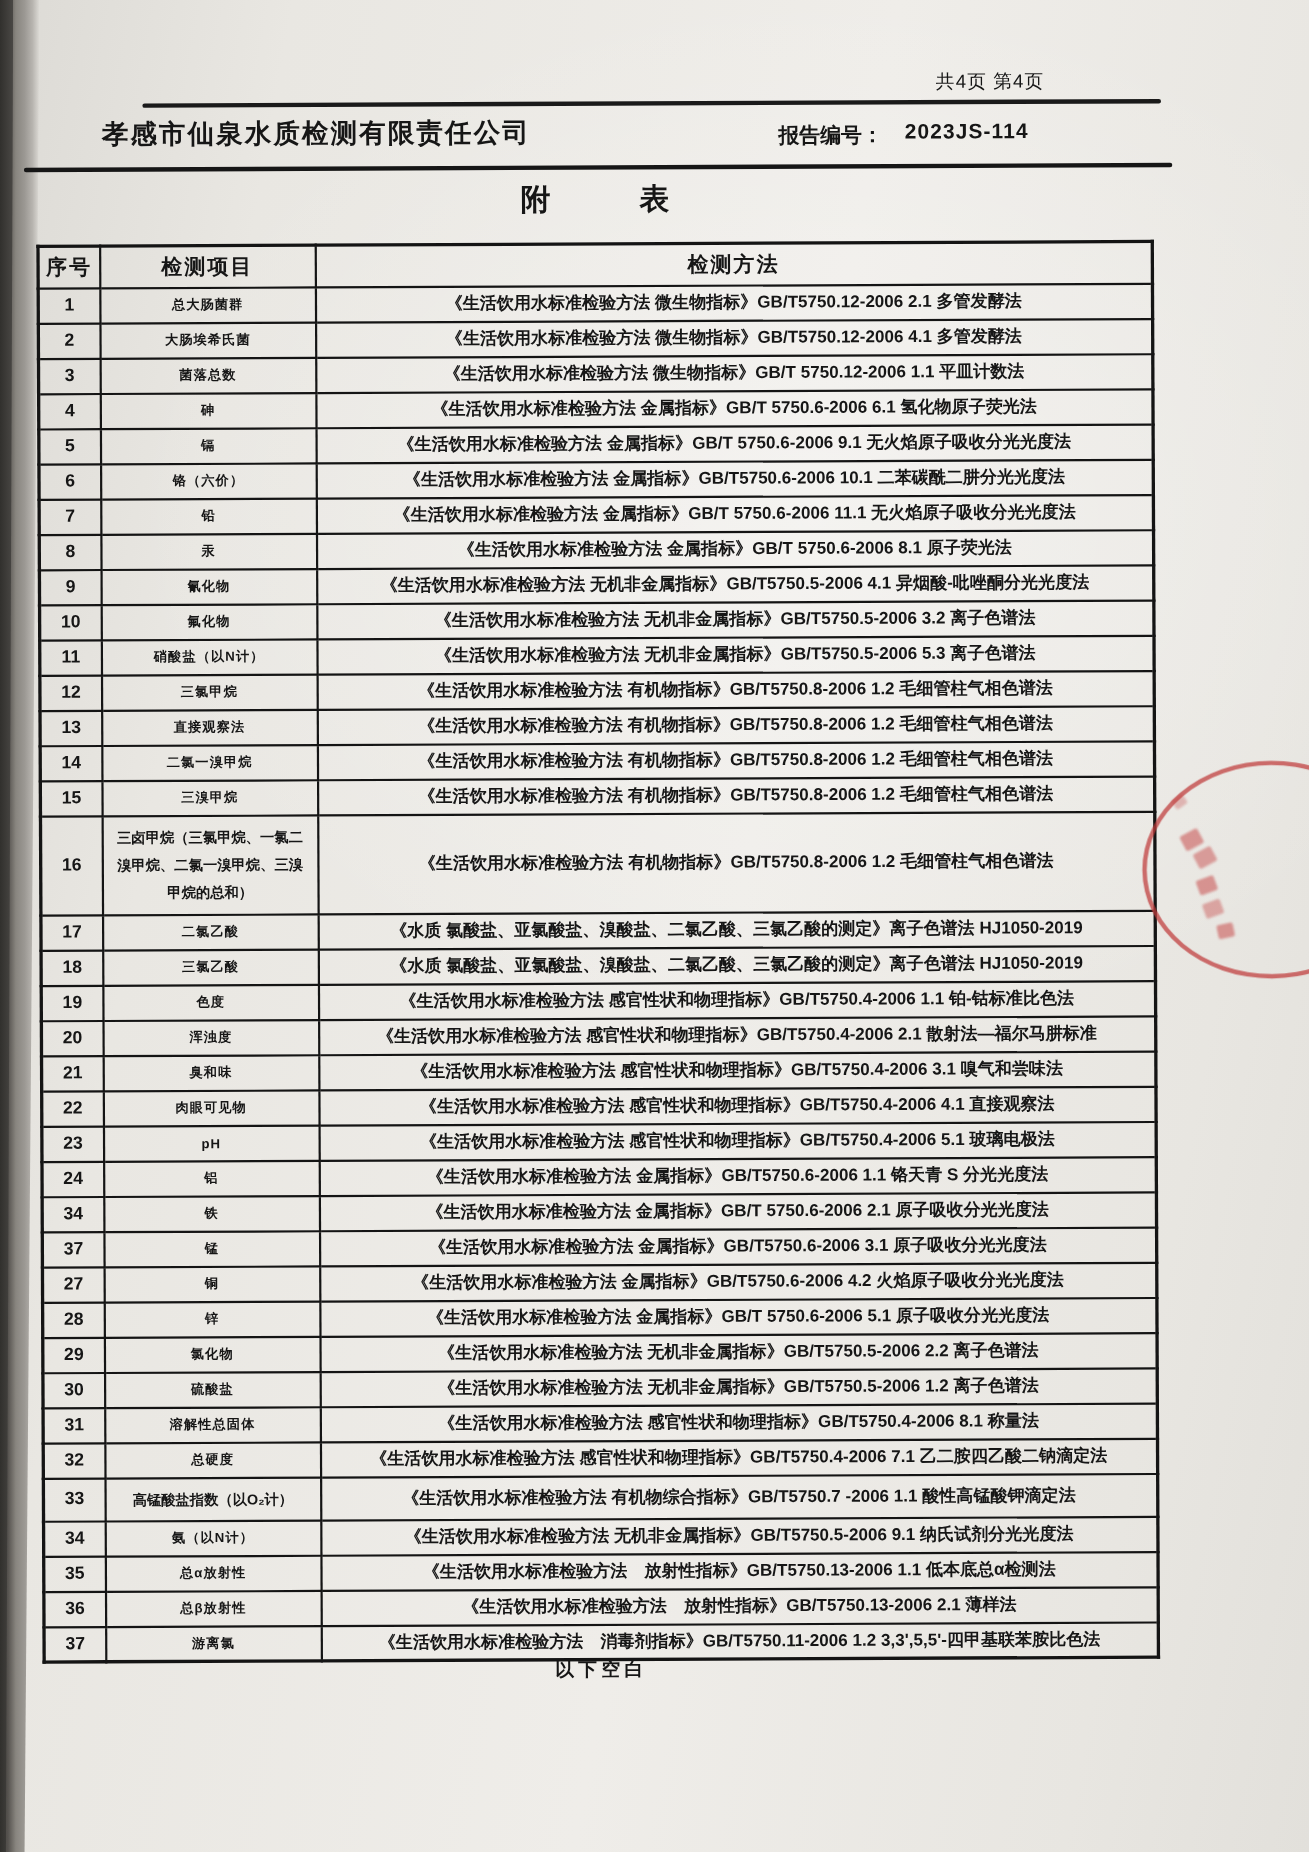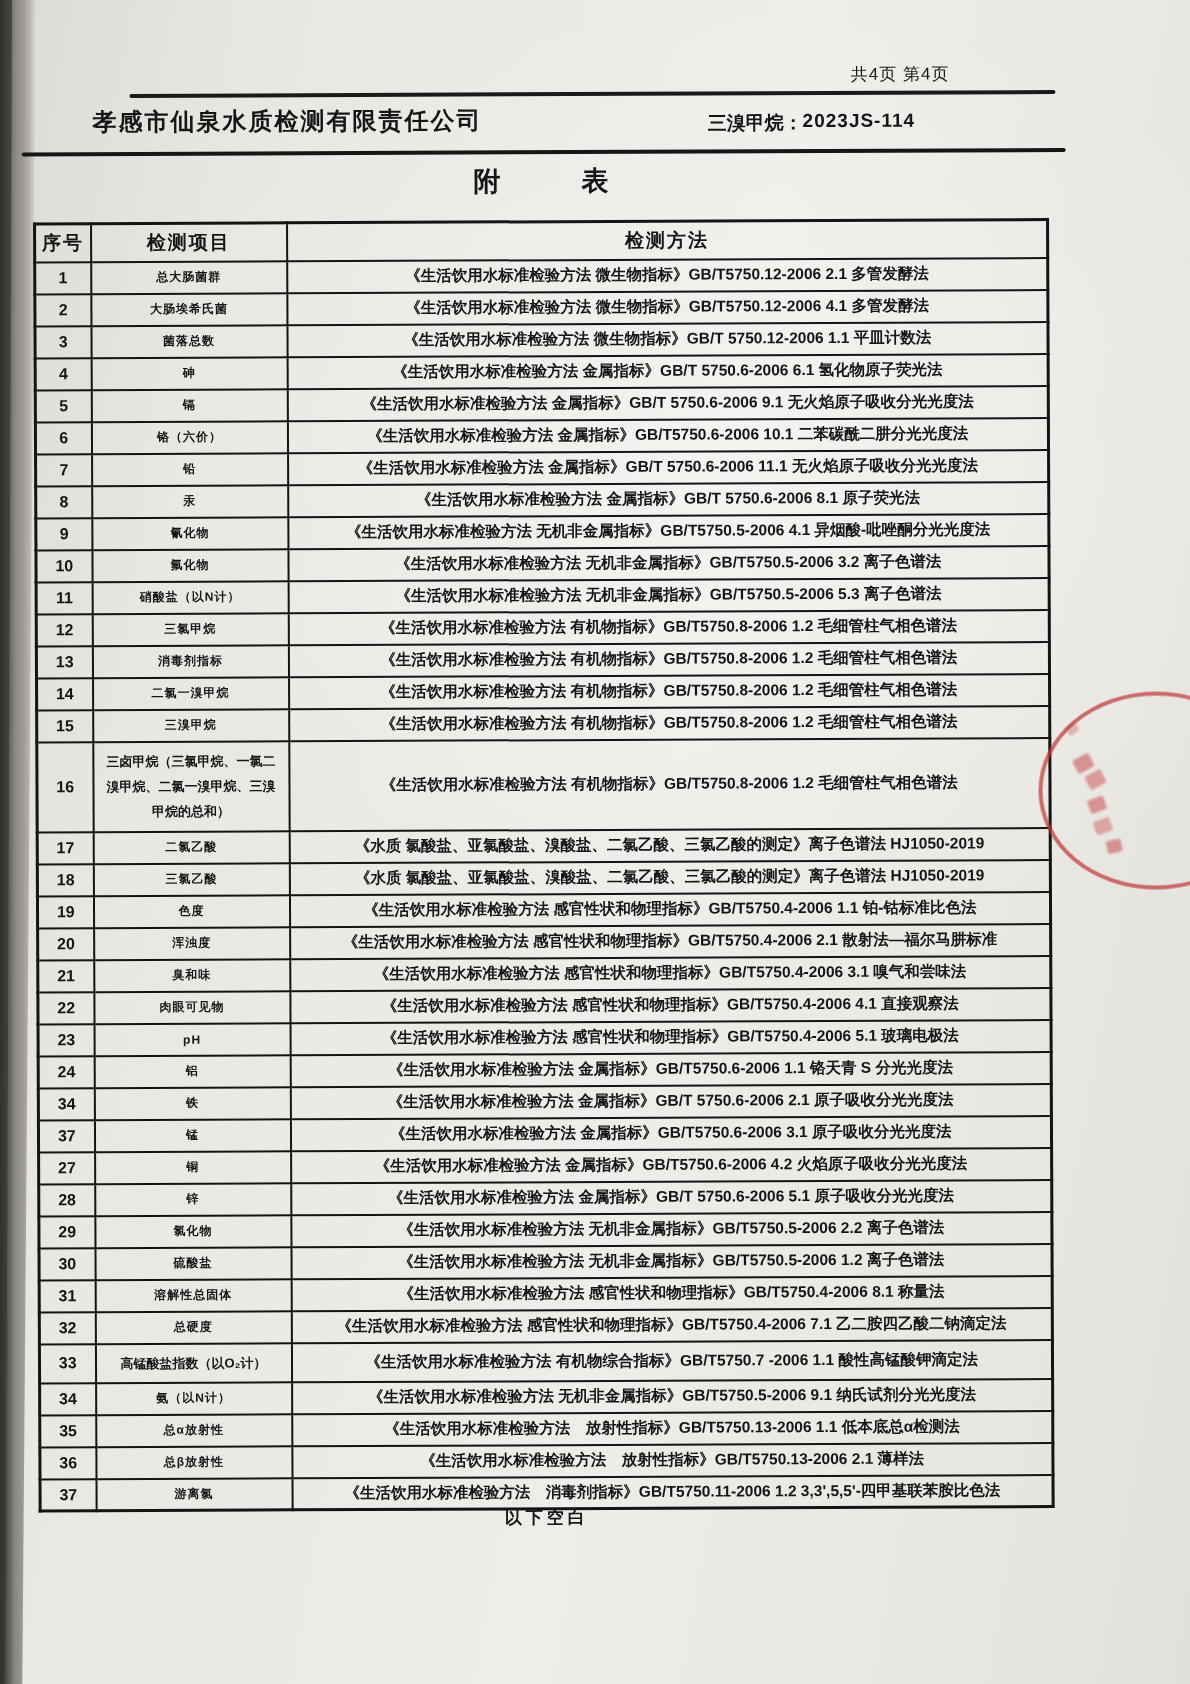--- a/index.html
+++ b/index.html
@@ -22,21 +22,21 @@
     position:absolute; left:0; top:0; bottom:0; width:12px; z-index:6;
     background:linear-gradient(to right,#31302d, #4a4845);
     clip-path:polygon(0 0, 100% 0, 45% 100%, 0 100%);
   }
   .page-content { position:absolute; inset:0; transform:rotate(-0.25deg); transform-origin:50% 40%; z-index:10; }
 
   .pagination { position:absolute; top:64px; right:238px; font-size:17px; font-weight:400; letter-spacing:1px; }
   .rule-top { position:absolute; top:92px; left:132px; width:926px; height:3.5px; background:#1a1a1a; border-radius:2px; }
   .company { position:absolute; top:104px; left:95px; font-size:24px; font-weight:700; letter-spacing:2px; }
   .report-no { position:absolute; top:111px; left:710px; font-size:19px; font-weight:700; display:flex; }
-  .report-no .val { letter-spacing:1px; }
+  .report-no .val { margin-left:20px; letter-spacing:1px; }
   .rule-bottom { position:absolute; top:150px; left:24px; width:1044px; height:4px; background:#161616; border-radius:2px; }
   .appendix-title { position:absolute; top:163px; left:35px; width:1016px; text-align:center; font-size:27px; font-weight:700; }
 
   .table-wrap { position:absolute; top:220px; left:35px; width:1016px; }
   table.methods { width:100%; border-collapse:collapse; table-layout:fixed; border:3px solid #141414; }
   table.methods th, table.methods td {
     border:2px solid #141414;
     text-align:center; vertical-align:middle;
     font-weight:700; color:#161616;
     padding:2px 5px;
@@ -72,21 +72,21 @@
 <div class="scan-edge"></div>
 <div class="scan-edge-core"></div>
 
 <div class="page-content">
 
   <div class="pagination">共4页 第4页</div>
   <div class="rule-top"></div>
 
   <div class="company">孝感市仙泉水质检测有限责任公司</div>
   <div class="report-no">
-    <span class="lbl">三溴甲烷：</span>
+    <span class="lbl">报告编号：</span>
     <span class="val">2023JS-114</span>
   </div>
   <div class="rule-bottom"></div>
 
   <div class="appendix-title">附　　　表</div>
 
   <div class="table-wrap">
     <table class="methods">
       <colgroup>
           <col style="width:56px">
@@ -156,21 +156,21 @@
             <td class="c-item">硝酸盐（以N计）</td>
             <td class="c-method">《生活饮用水标准检验方法 无机非金属指标》GB/T5750.5-2006 5.3 离子色谱法</td>
           </tr>
           <tr>
             <td class="c-no">12</td>
             <td class="c-item">三氯甲烷</td>
             <td class="c-method">《生活饮用水标准检验方法 有机物指标》GB/T5750.8-2006 1.2 毛细管柱气相色谱法</td>
           </tr>
           <tr>
             <td class="c-no">13</td>
-            <td class="c-item">消毒剂指标</td>
+            <td class="c-item">直接观察法</td>
             <td class="c-method">《生活饮用水标准检验方法 有机物指标》GB/T5750.8-2006 1.2 毛细管柱气相色谱法</td>
           </tr>
           <tr>
             <td class="c-no">14</td>
             <td class="c-item">二氯一溴甲烷</td>
             <td class="c-method">《生活饮用水标准检验方法 有机物指标》GB/T5750.8-2006 1.2 毛细管柱气相色谱法</td>
           </tr>
           <tr>
             <td class="c-no">15</td>
             <td class="c-item">三溴甲烷</td>

